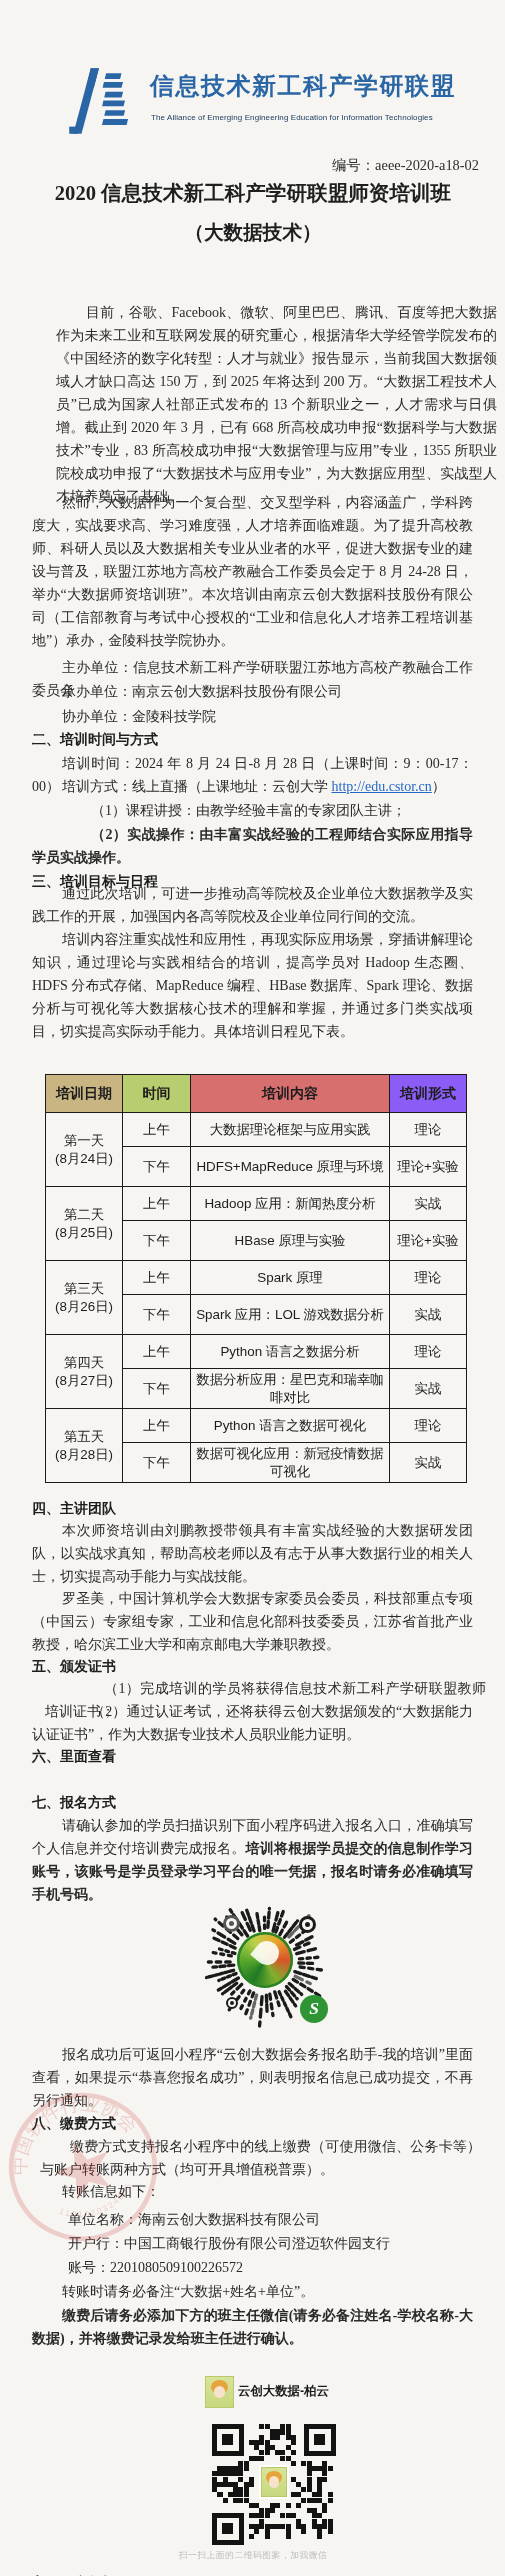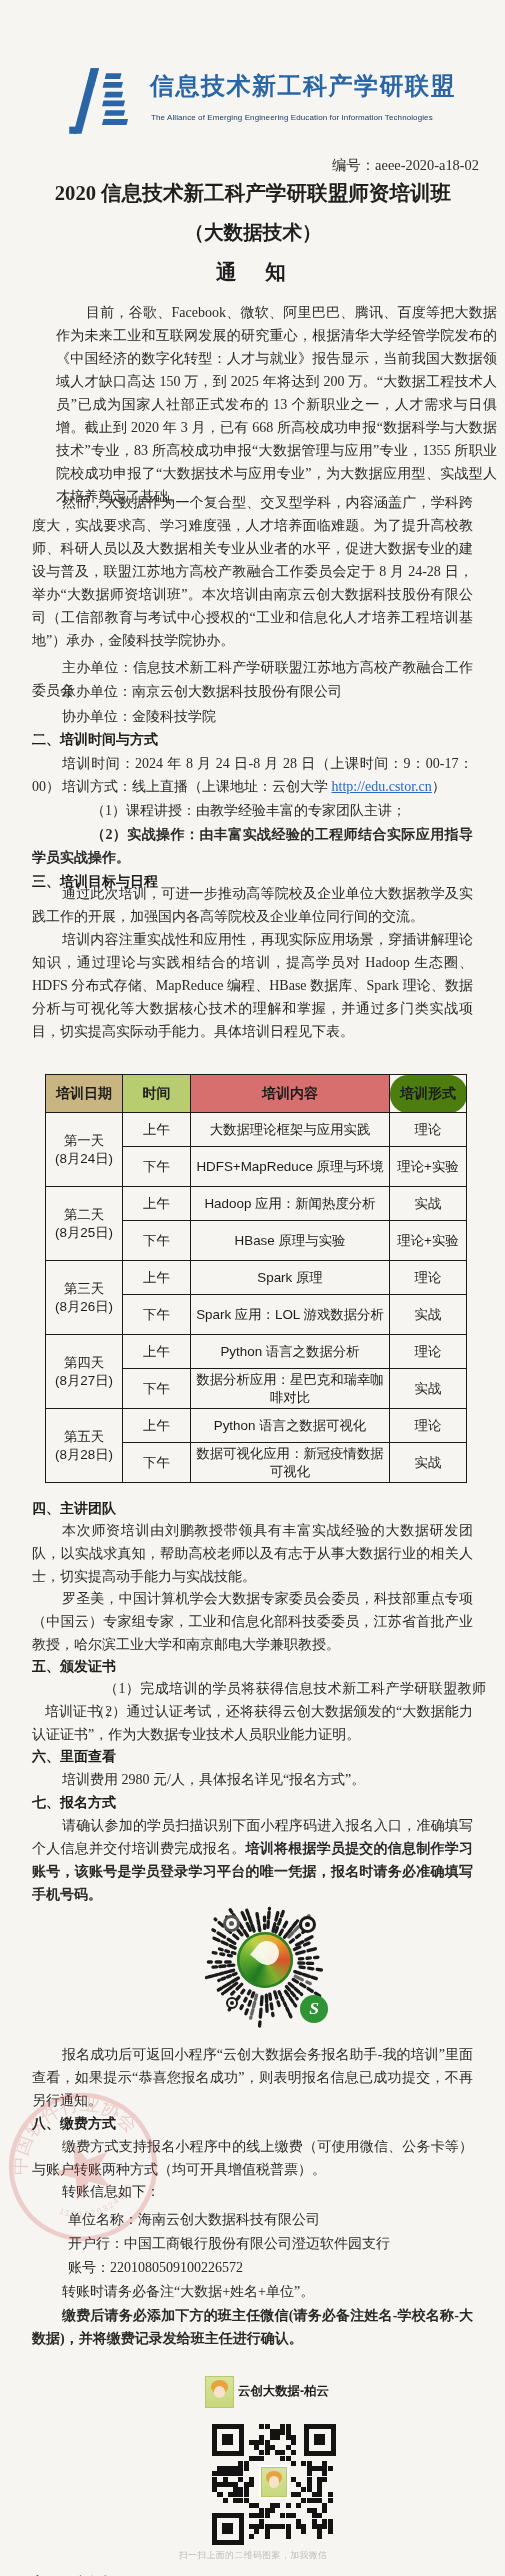--- a/index.html
+++ b/index.html
@@ -25,21 +25,21 @@
   .sec{font-weight:bold;color:#1e1e1e;}
   .bold{font-weight:bold;}
   a.link{color:#2467c9;text-decoration:underline;}
   
   .sched{left:45px;top:1074px;border-collapse:collapse;table-layout:fixed;width:421px;
          font-family:"Liberation Sans","DejaVu Sans",sans-serif;}
   .sched th,.sched td{border:1.3px solid #1b1b1b;text-align:center;vertical-align:middle;
          font-size:13.4px;color:#1d1d1d;padding:0;}
   .sched th{height:37px;font-size:14px;font-weight:bold;}
   .c0{width:77px;} .c1{width:68px;} .c2{width:199px;} .c3{width:77px;}
-  .th0{background:#c9b582;} .th1{background:#b8cc70;} .th2{background:#d76f6f;} .th3{background:#4d7c0f;border-radius:18px;}
+  .th0{background:#c9b582;} .th1{background:#b8cc70;} .th2{background:#d76f6f;} .th3{background:#8b5cf6;}
   .r-am td{height:33px;} .r-pm td{height:39px;}
   .daycell div{line-height:17.5px;}
   
   .miniqr{left:198px;top:1895px;width:134px;height:134px;}
   .miniqr .logo{position:absolute;left:39px;top:37px;width:56px;height:56px;border-radius:50%;
     background:conic-gradient(from 210deg,#1f7a24,#5aa82c,#bcd24a,#e8a62c,#d8542a,#7fb12f,#1f7a24);
     box-shadow:inset 0 0 0 2.6px #2c8326;}
   .miniqr .logo:after{content:"";position:absolute;left:17.5px;top:9.3px;width:24px;height:24px;
     border-radius:50% 50% 50% 0;background:#fdfdf8;transform:rotate(40deg);opacity:.9;}
   .eye{position:absolute;border-radius:50%;border:3.1px solid #1c1c1c;width:11.3px;height:11.3px;background:#f6f5f2;}
@@ -87,21 +87,20 @@
       <rect x="18" y="120" width="15" height="14"></rect>
       <rect x="34" y="104" width="12" height="12"></rect>
     </g>
   </svg>
   <div class="abs org-cn">信息技术新工科产学研联盟</div>
   <div class="abs org-en">The Alliance of Emerging Engineering Education for Information Technologies</div>
 
   <div class="abs docnum">编号：aeee-2020-a18-02</div>
   <div class="abs title t1">2020 信息技术新工科产学研联盟师资培训班</div>
   <div class="abs title t2">（大数据技术）</div>
-  <div class="abs title t3">通　知</div>
 
   <div class="abs para ind2" style="top:301px;margin-left:24px;">目前，谷歌、Facebook、微软、阿里巴巴、腾讯、百度等把大数据作为未来工业和互联网发展的研究重心，根据清华大学经管学院发布的《中国经济的数字化转型：人才与就业》报告显示，当前我国大数据领域人才缺口高达 150 万，到 2025 年将达到 200 万。“大数据工程技术人员”已成为国家人社部正式发布的 13 个新职业之一，人才需求与日俱增。截止到 2020 年 3 月，已有 668 所高校成功申报“数据科学与大数据技术”专业，83 所高校成功申报“大数据管理与应用”专业，1355 所职业院校成功申报了“大数据技术与应用专业”，为大数据应用型、实战型人才培养奠定了基础。</div>
   <div class="abs para ind2" style="top:491px;">然而，大数据作为一个复合型、交叉型学科，内容涵盖广，学科跨度大，实战要求高、学习难度强，人才培养面临难题。为了提升高校教师、科研人员以及大数据相关专业从业者的水平，促进大数据专业的建设与普及，联盟江苏地方高校产教融合工作委员会定于 8 月 24-28 日，举办“大数据师资培训班”。本次培训由南京云创大数据科技股份有限公司（工信部教育与考试中心授权的“工业和信息化人才培养工程培训基地”）承办，金陵科技学院协办。</div>
 
   <div class="abs para ind2" style="top:656px;">主办单位：信息技术新工科产学研联盟江苏地方高校产教融合工作委员会</div>
   <div class="abs para ind2" style="top:680px;">承办单位：南京云创大数据科技股份有限公司</div>
   <div class="abs para ind2" style="top:705px;">协办单位：金陵科技学院</div>
 
   <div class="abs para sec" style="top:728px;">二、培训时间与方式</div>
   <div class="abs para ind2" style="top:752px;">培训时间：2024 年 8 月 24 日-8 月 28 日（上课时间：9：00-17：00）</div>
@@ -206,21 +205,20 @@
 
   <div class="abs para sec" style="top:1497px;">四、主讲团队</div>
   <div class="abs para ind2" style="top:1519px;">本次师资培训由刘鹏教授带领具有丰富实战经验的大数据研发团队，以实战求真知，帮助高校老师以及有志于从事大数据行业的相关人士，切实提高动手能力与实战技能。</div>
   <div class="abs para ind2" style="top:1587px;">罗圣美，中国计算机学会大数据专家委员会委员，科技部重点专项（中国云）专家组专家，工业和信息化部科技委委员，江苏省首批产业教授，哈尔滨工业大学和南京邮电大学兼职教授。</div>
 
   <div class="abs para sec" style="top:1655px;">五、颁发证书</div>
   <div class="abs para ind4" style="top:1677px;margin-left:13px;">（1）完成培训的学员将获得信息技术新工科产学研联盟教师培训证书；</div>
   <div class="abs para ind4" style="top:1700px;">（2）通过认证考试，还将获得云创大数据颁发的“大数据能力认证证书”，作为大数据专业技术人员职业能力证明。</div>
 
   <div class="abs para sec" style="top:1745px;">六、里面查看</div>
-  <div class="abs para ind2" style="top:1768px;">培训费用 2980 元/人，具体报名详见“报名方式”。</div>
 
   <div class="abs para sec" style="top:1791px;">七、报名方式</div>
   <div class="abs para ind2" style="top:1814px;">
     <span>请确认参加的学员扫描识别下面小程序码进入报名入口，准确填写个人信息并交付培训费完成报名。</span><span class="bold">培训将根据学员提交的信息制作学习账号，该账号是学员登录学习平台的唯一凭据，报名时请务必准确填写手机号码。</span>
   </div>
 
   <div class="abs miniqr">
     <svg id="mini-rays" width="134" height="134" viewBox="0 0 260 260">
         <line x1="195.57949567554533" y1="131.93022702487767" x2="225.72354000437971" y2="132.81746850795486" stroke="#1b1b1b" stroke-width="6.5" stroke-linecap="round" stroke-dasharray="9.9 7.0"></line>
         <line x1="198.10310038832145" y1="139.6878368295967" x2="244.8516089687547" y2="146.33792941821403" stroke="#1b1b1b" stroke-width="6.5" stroke-linecap="round" stroke-dasharray="8.1 8.7"></line>
@@ -272,21 +270,21 @@
     <div class="logo"></div>
     <div class="eye gray" style="left:25px;top:19.6px;"></div>
     <div class="eye" style="left:101px;top:20.6px;"></div>
     <div class="eye small" style="left:28px;top:102px;"></div>
     <div class="wxs">S</div>
   </div>
 
   <div class="abs para ind2" style="top:2043px;">报名成功后可返回小程序“云创大数据会务报名助手-我的培训”里面查看，如果提示“恭喜您报名成功”，则表明报名信息已成功提交，不再另行通知。</div>
 
   <div class="abs para sec" style="top:2112px;">八、缴费方式</div>
-  <div class="abs para ind2" style="top:2135px;">缴费方式支持报名小程序中的线上缴费（可使用微信、公务卡等）与账户转账两种方式（均可开具增值税普票）。</div>
+  <div class="abs para ind2" style="top:2135px;margin-left:8px;">缴费方式支持报名小程序中的线上缴费（可使用微信、公务卡等）与账户转账两种方式（均可开具增值税普票）。</div>
   <div class="abs para ind2" style="top:2180px;">转账信息如下：</div>
   <div class="abs para ind25" style="top:2208px;">单位名称：海南云创大数据科技有限公司</div>
   <div class="abs para ind25" style="top:2232px;">开户行：中国工商银行股份有限公司澄迈软件园支行</div>
   <div class="abs para ind25" style="top:2256px;">账号：2201080509100226572</div>
   <div class="abs para ind2" style="top:2280px;">转账时请务必备注“大数据+姓名+单位”。</div>
   <div class="abs para ind2 bold" style="top:2304px;">缴费后请务必添加下方的班主任微信(请务必备注姓名-学校名称-大数据)，并将缴费记录发给班主任进行确认。</div>
 
   <div class="abs tavatar avatar"></div>
   <div class="abs tname">云创大数据-柏云</div>
 

